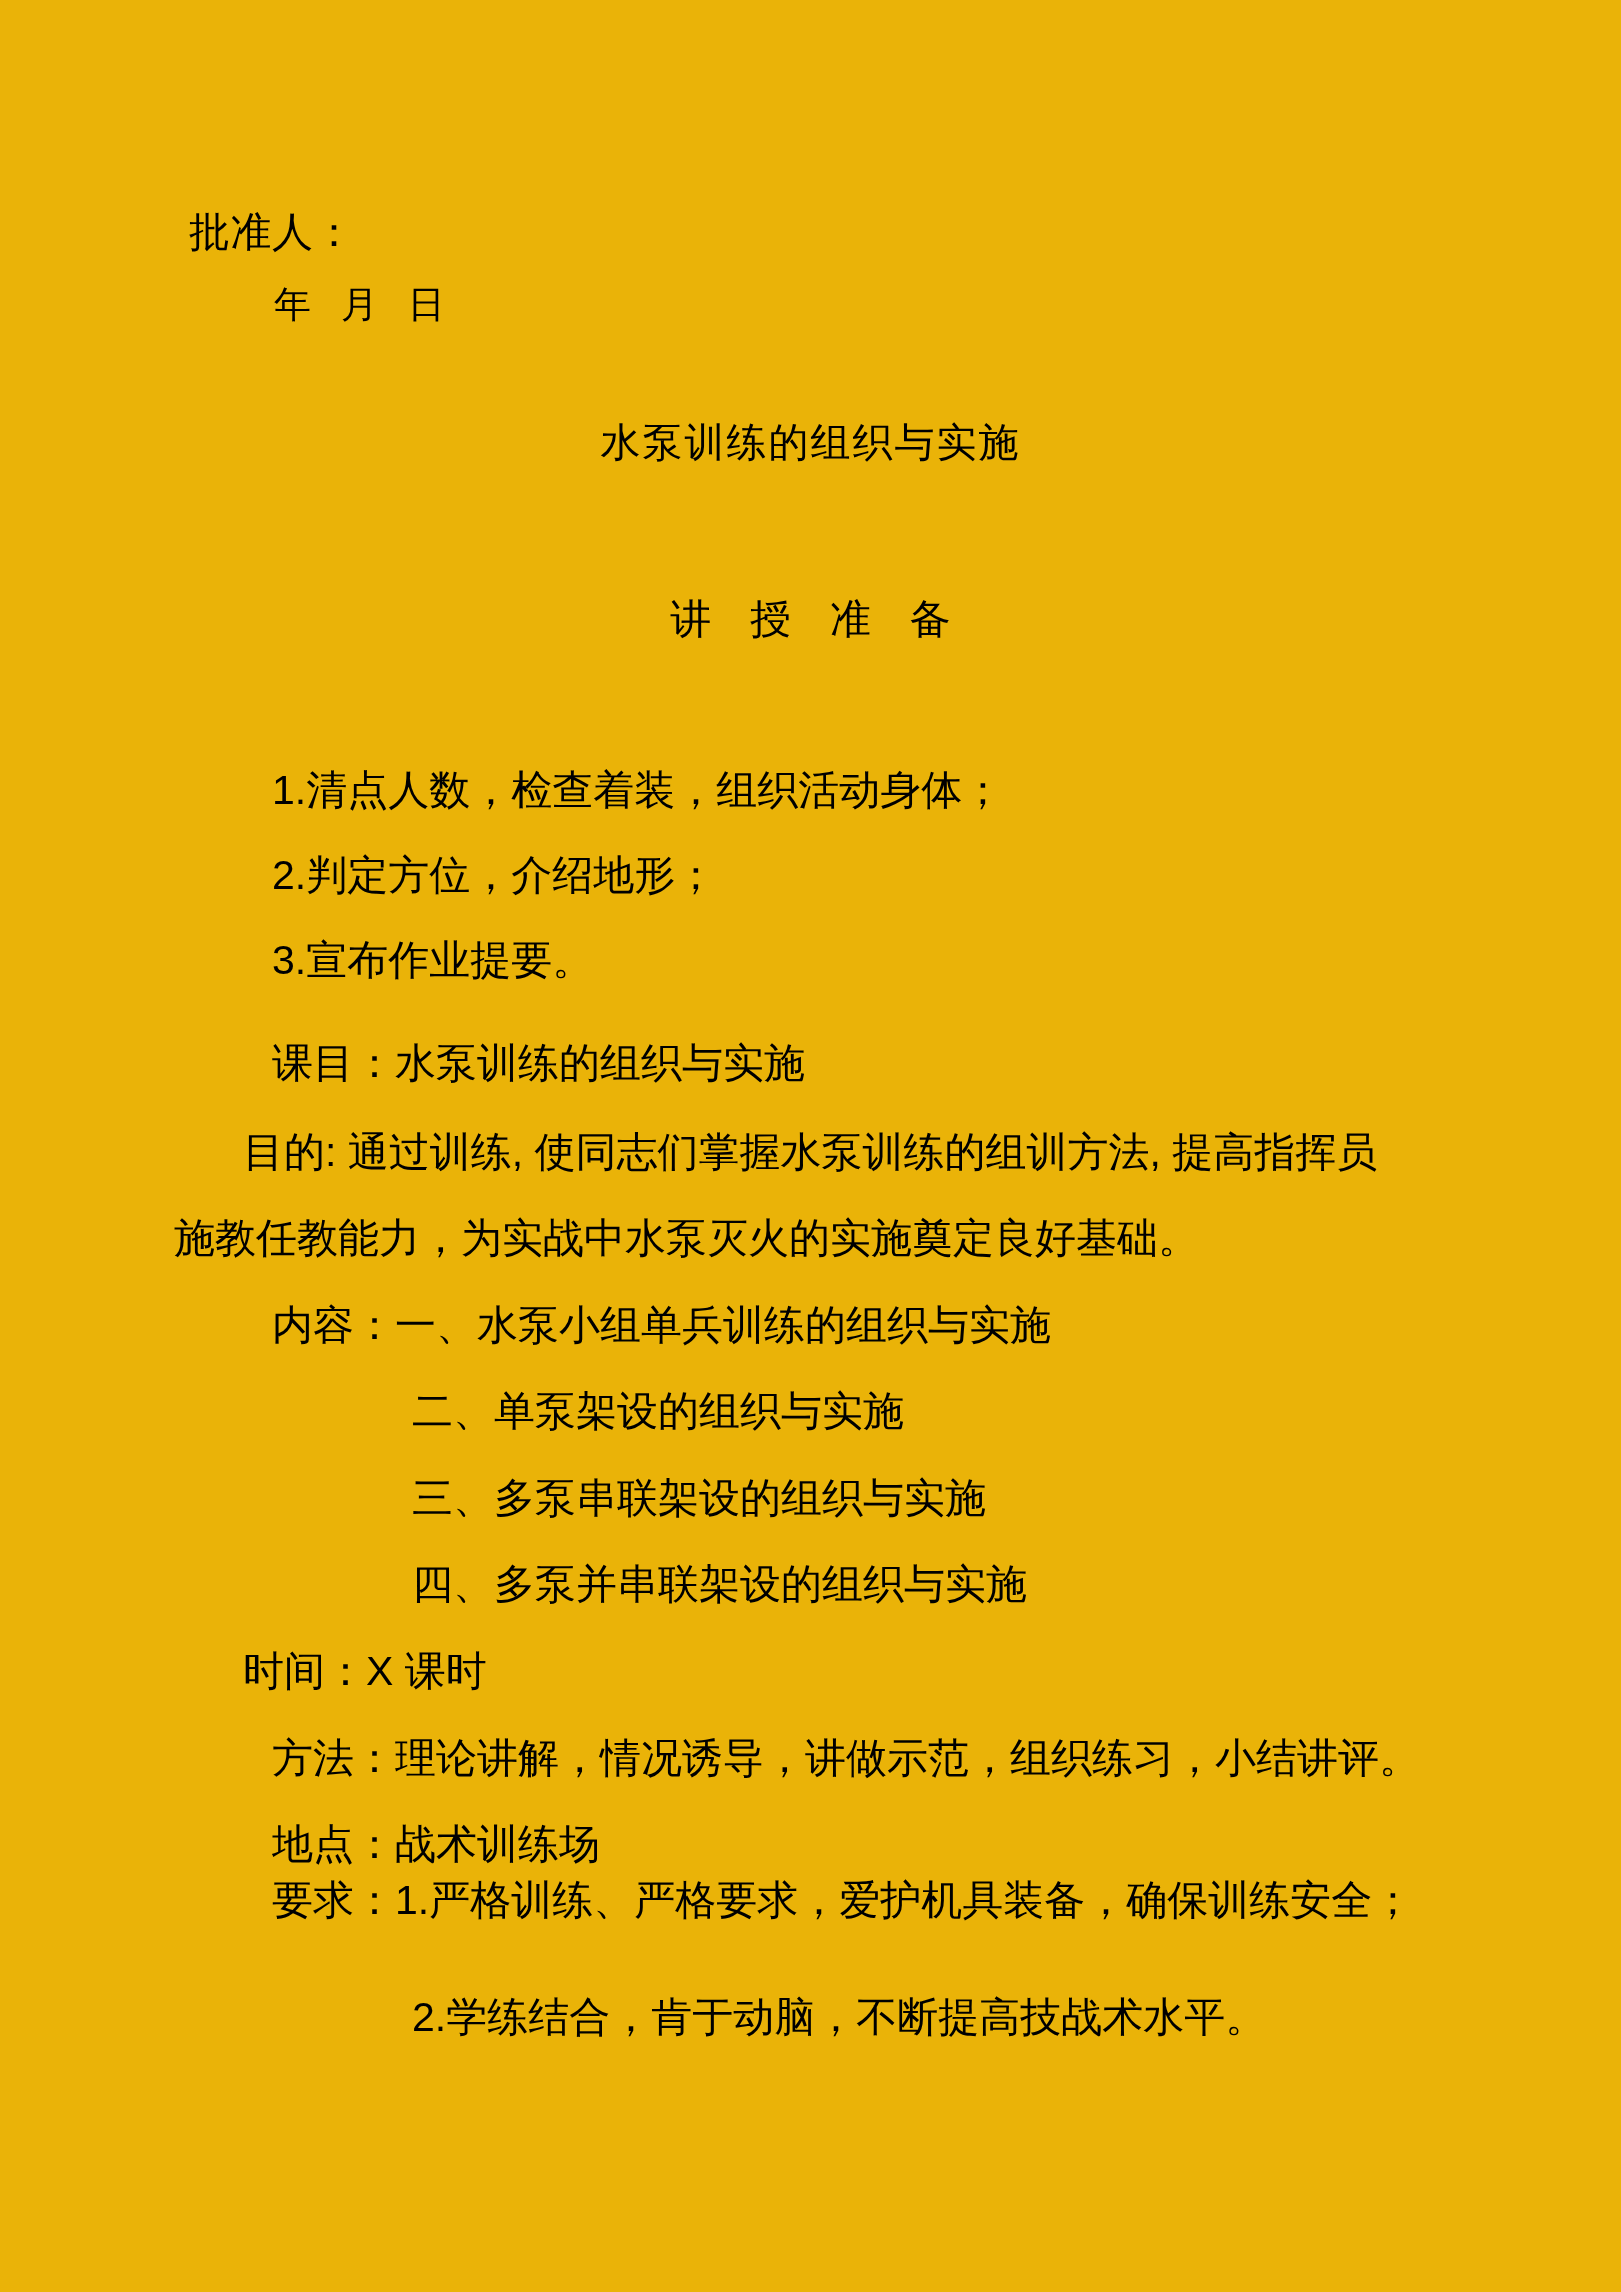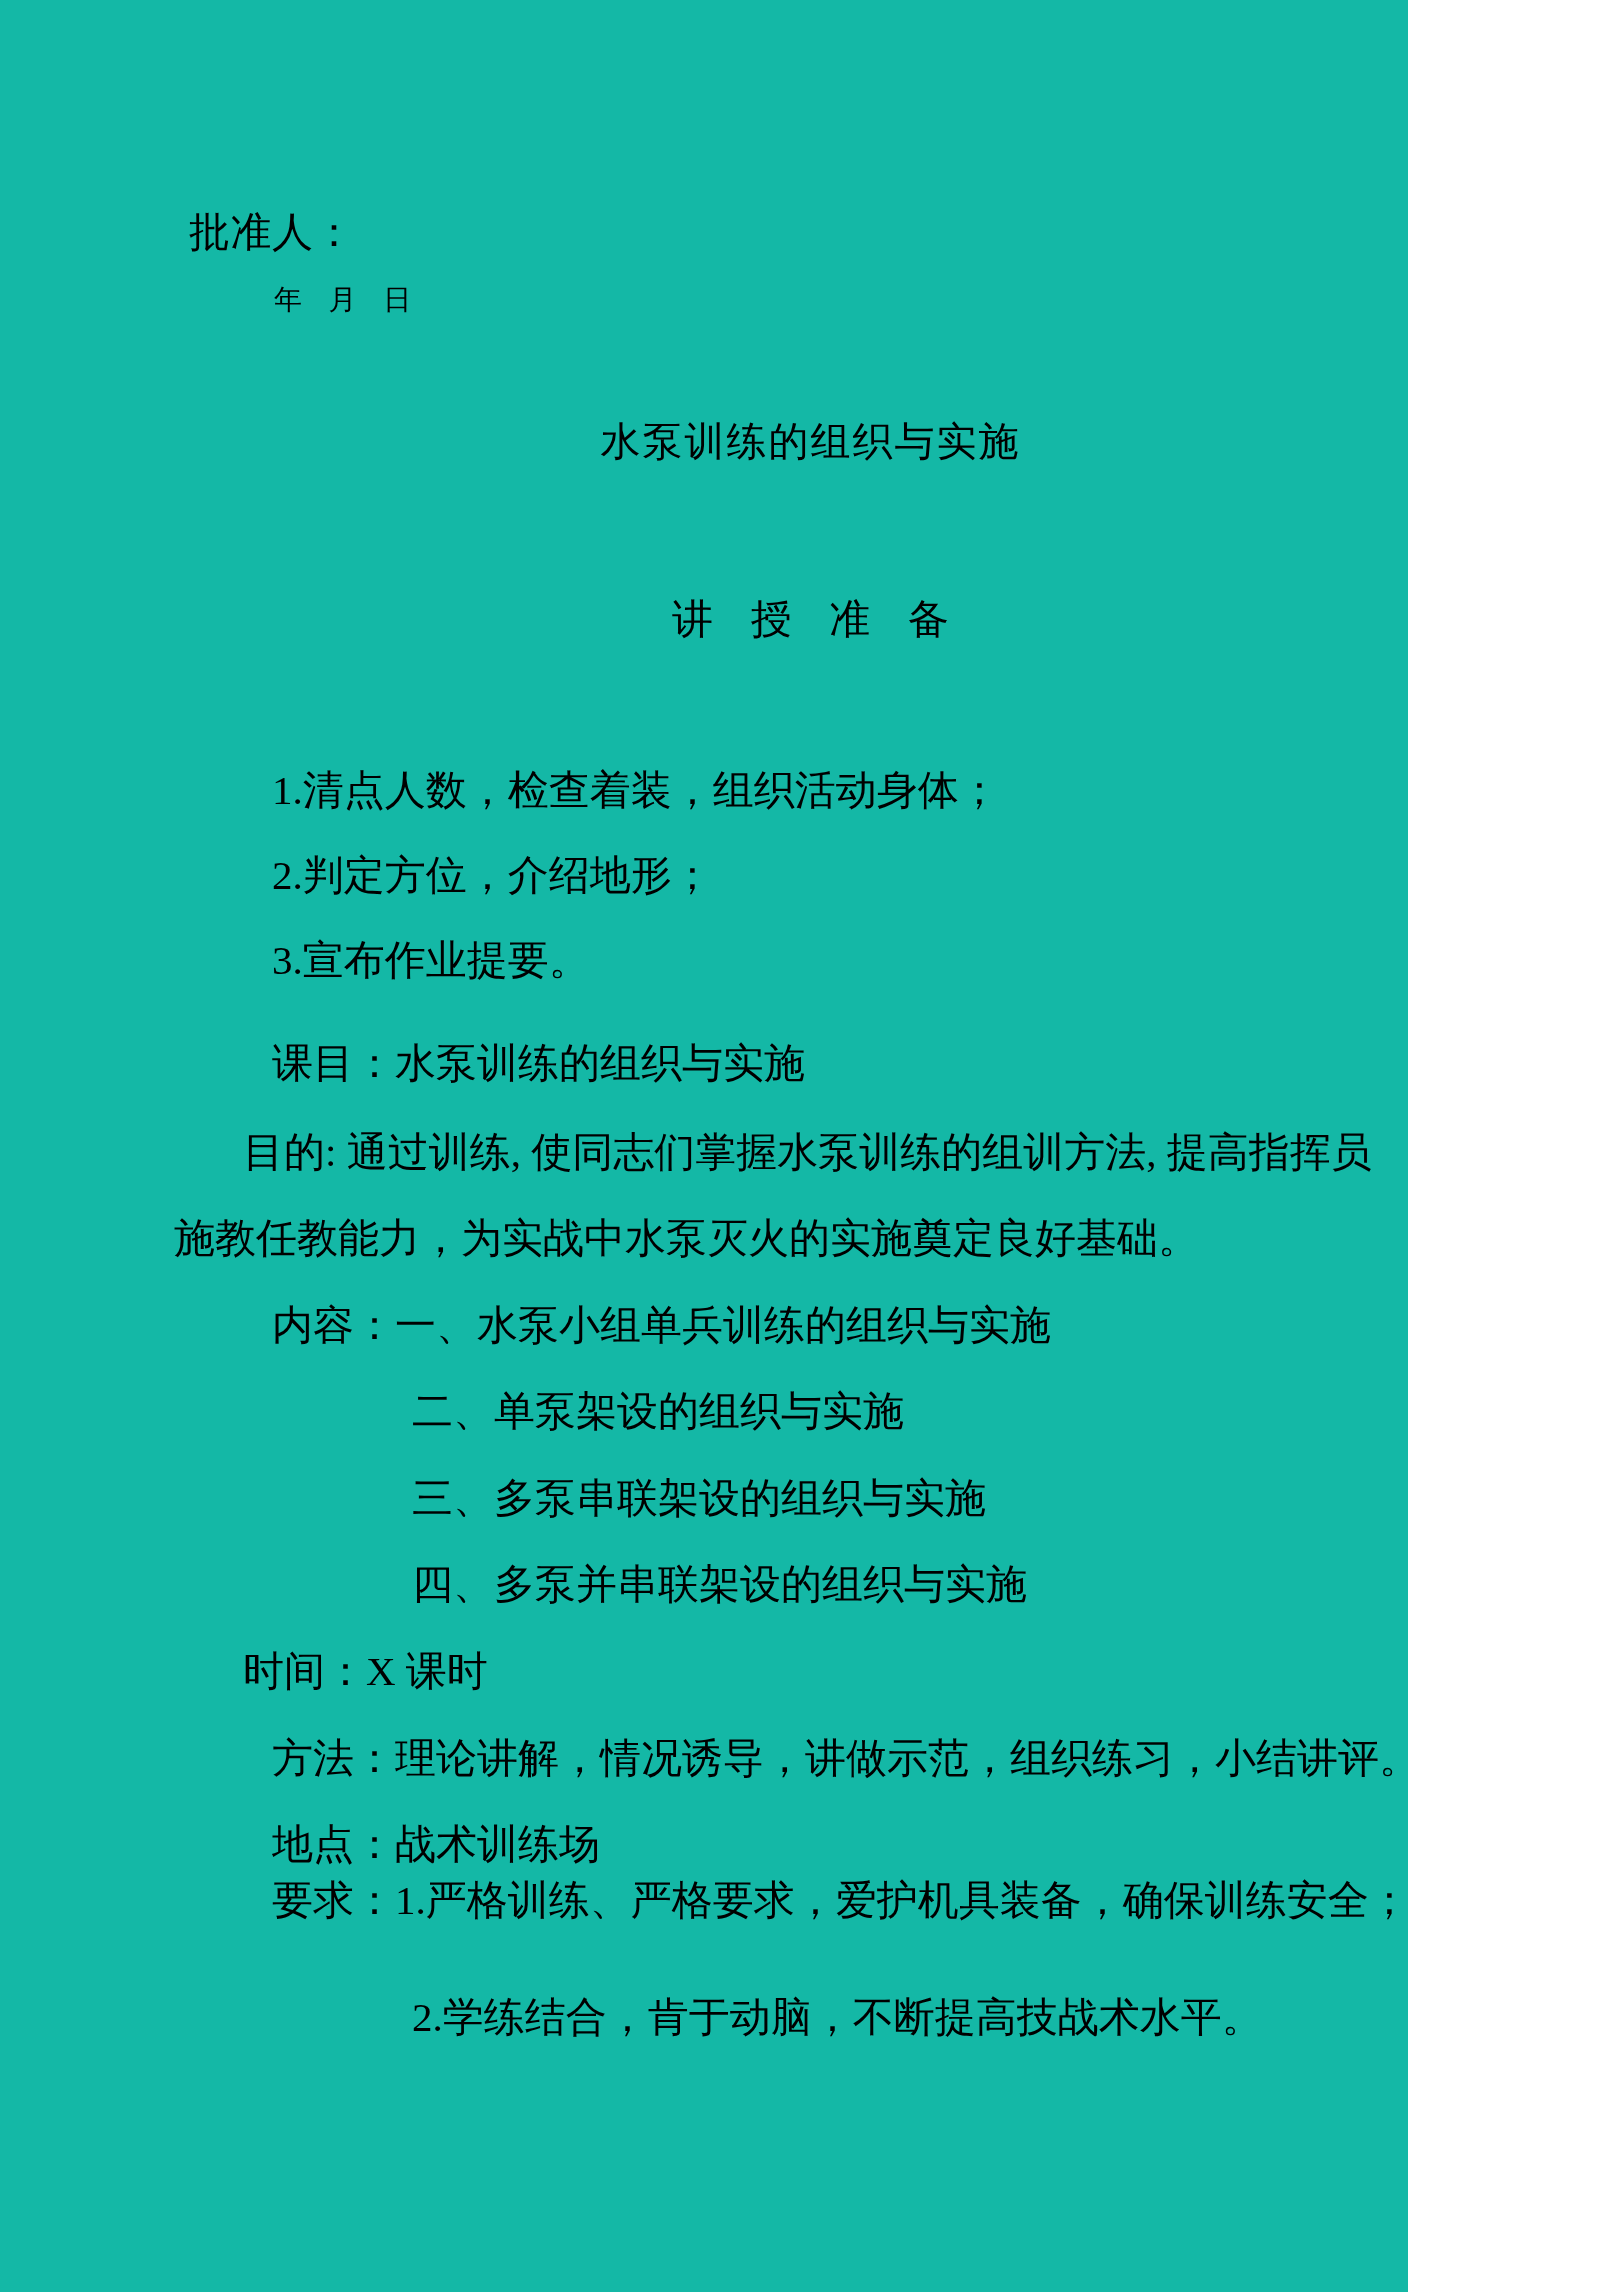--- a/index.html
+++ b/index.html
@@ -6,26 +6,25 @@
     margin: 0;
     padding: 0;
     background: #ffffff;
   }
   body {
     font-family: "Liberation Sans", "DejaVu Sans", sans-serif;
     color: #000000;
   }
   .page {
     position: relative;
-    width: 1408px;
+    width: 1621px;
     height: 2293px;
-    background: #14b8a6;
+    background: #eab308;
     box-sizing: border-box;
     overflow: hidden;
-    font-family: Liberation Serif, serif;
   }
   .doc-body {
     position: absolute;
     left: 0;
     top: 0;
     width: 1621px;
   }
 
   
   .line {
@@ -40,21 +39,21 @@
   .approver {
     position: absolute;
     left: 189px;
     top: 212px;
     font-size: 41px;
   }
   .datefields {
     position: absolute;
     left: 274px;
     top: 286px;
-    font-size: 28px;
+    font-size: 37px;
     letter-spacing: 9.8px;
   }
 
   
   .doc-title {
     position: absolute;
     left: 0;
     top: 420px;
     width: 1621px;
     text-align: center;

